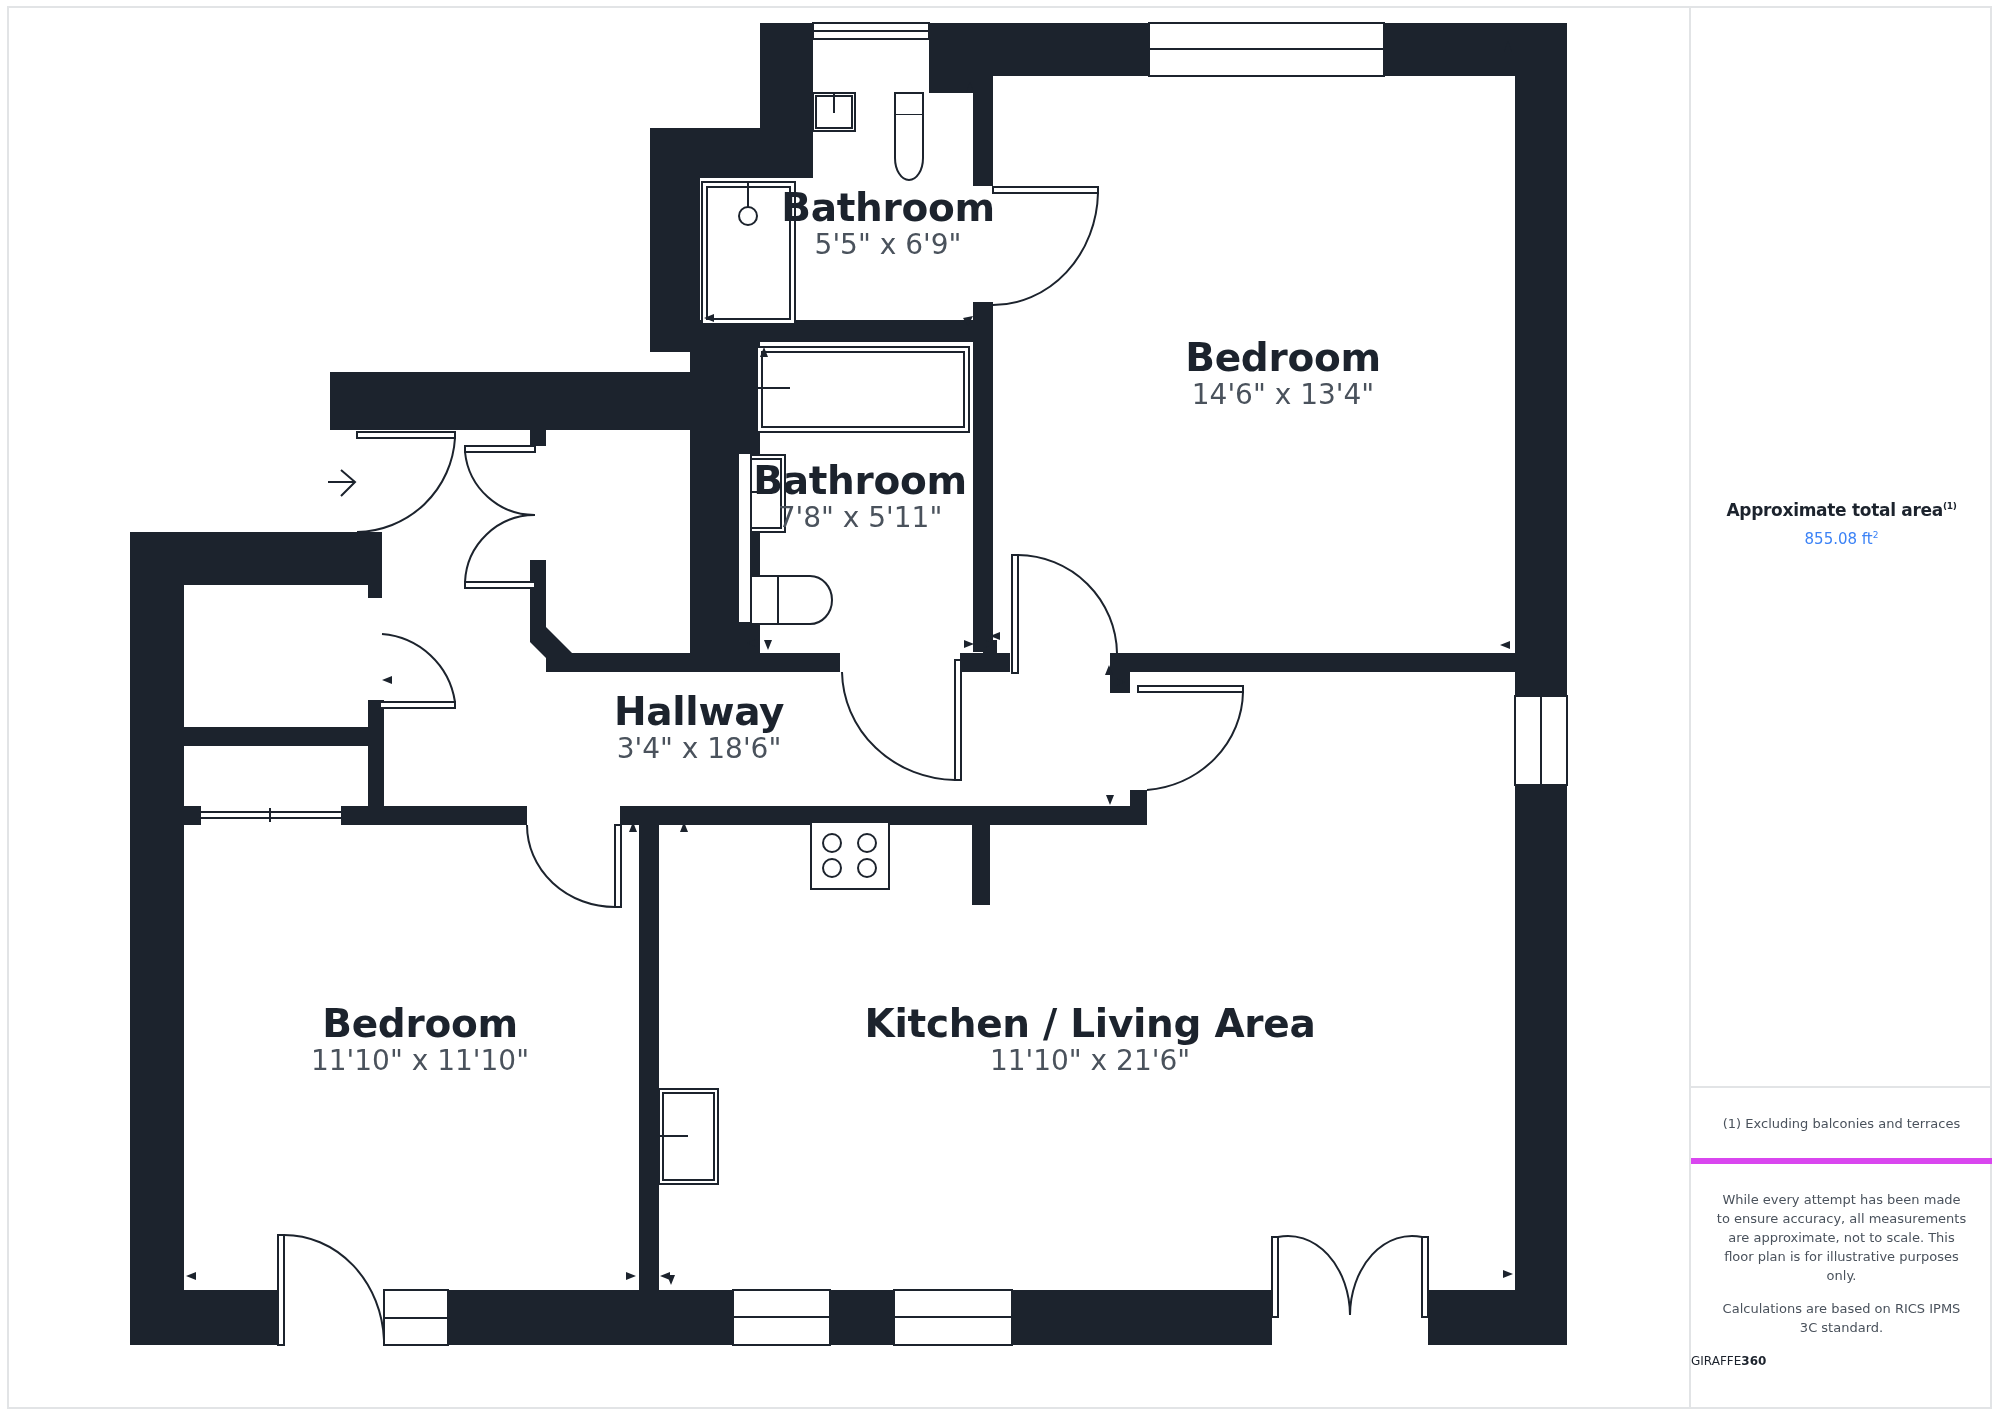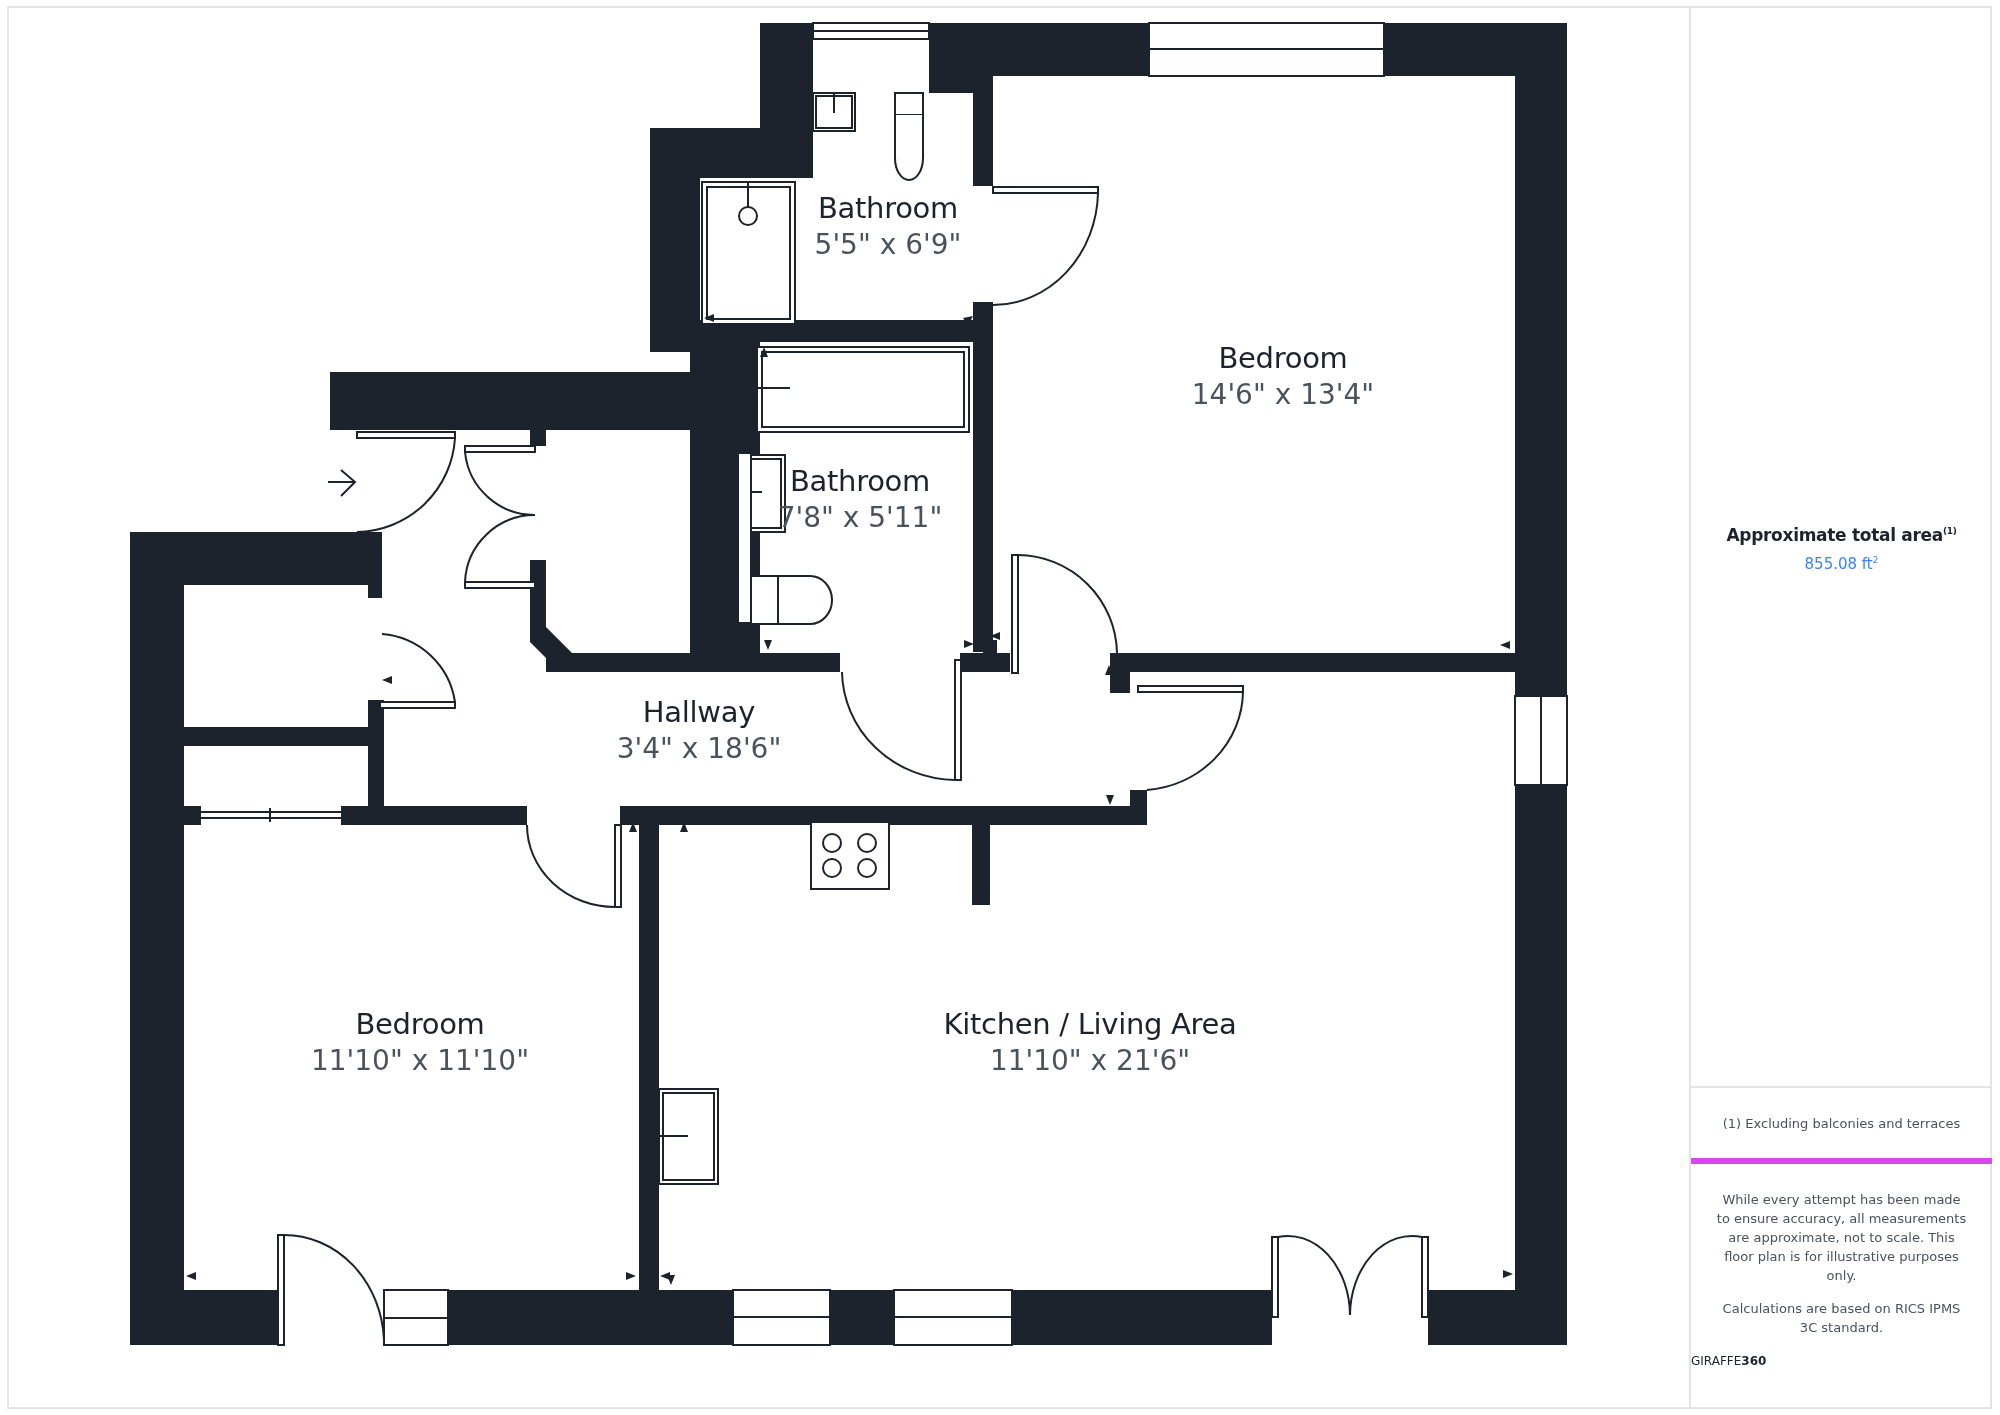--- a/index.html
+++ b/index.html
@@ -1,25 +1,25 @@
 <!DOCTYPE html>
 <html><head>
 <meta charset="utf-8">
 <style>
   html, body { margin: 0; padding: 0; background: #ffffff; }
   body { width: 2000px; height: 1415px; position: relative; overflow: hidden; font-family: "Liberation Sans", sans-serif; }
   .frame { position: absolute; left: 7px; top: 6px; width: 1985px; height: 1403px; border: 2px solid #e2e4e6; box-sizing: border-box; }
   .plan { position: absolute; left: 0; top: 0; width: 1690px; height: 1415px; }
   .plan svg { position: absolute; left: 0; top: 0; }
   .room-label { position: absolute; text-align: center; transform: translateX(-50%); white-space: nowrap; }
-  .room-name { font-family: "DejaVu Sans", sans-serif; font-weight: normal; font-size: 29px; color: #1c232d; letter-spacing: -0.3px; line-height: 36px; }
+  .room-name { font-family: "DejaVu Sans", sans-serif; font-weight: bold; font-size: 39px; color: #1c232d; letter-spacing: -0.3px; line-height: 36px; }
   .room-dim { font-family: "DejaVu Sans", sans-serif; font-size: 28px; color: #4a525c; line-height: 38px; }
   .sidebar { position: absolute; left: 1689px; top: 6px; width: 303px; height: 1403px; border-left: 2px solid #e2e4e6; box-sizing: border-box; }
   .sb-area { position: absolute; left: 0; top: 494px; width: 100%; text-align: center; }
-  .sb-area-title { font-family: "DejaVu Sans", sans-serif; font-weight: bold; font-size: 17px; color: #1c232d; letter-spacing: -0.3px; margin-top: 25px; }
+  .sb-area-title { font-family: "DejaVu Sans", sans-serif; font-weight: bold; font-size: 17px; color: #1c232d; letter-spacing: -0.3px; }
   .sb-area-title sup { font-size: 9px; vertical-align: 7px; }
   .sb-area-value { font-family: "DejaVu Sans", sans-serif; font-size: 15px; color: #3b82f6; margin-top: 10px; }
   .sb-area-value sup { font-size: 9px; vertical-align: 6px; }
   .sb-note { position: absolute; left: 0; top: 1080px; width: 100%; height: 78px; border-top: 2px solid #e2e4e6; border-bottom: 6px solid #d946ef; box-sizing: border-box; display: flex; align-items: center; justify-content: center; font-family: "DejaVu Sans", sans-serif; font-size: 13px; color: #4a525c; }
   .sb-disclaimer { position: absolute; left: 24px; right: 24px; top: 1184px; text-align: center; font-family: "DejaVu Sans", sans-serif; font-size: 13px; line-height: 19px; color: #4a525c; }
   .sb-disclaimer p { margin: 0 0 14px 0; }
   .sb-brand { position: absolute; left: 0; width: 100%; top: 1348px; text-align: left; font-family: "DejaVu Sans", sans-serif; font-size: 12px; color: #1c232d; }
   .sb-brand b { font-weight: bold; }
 </style>
 </head>

